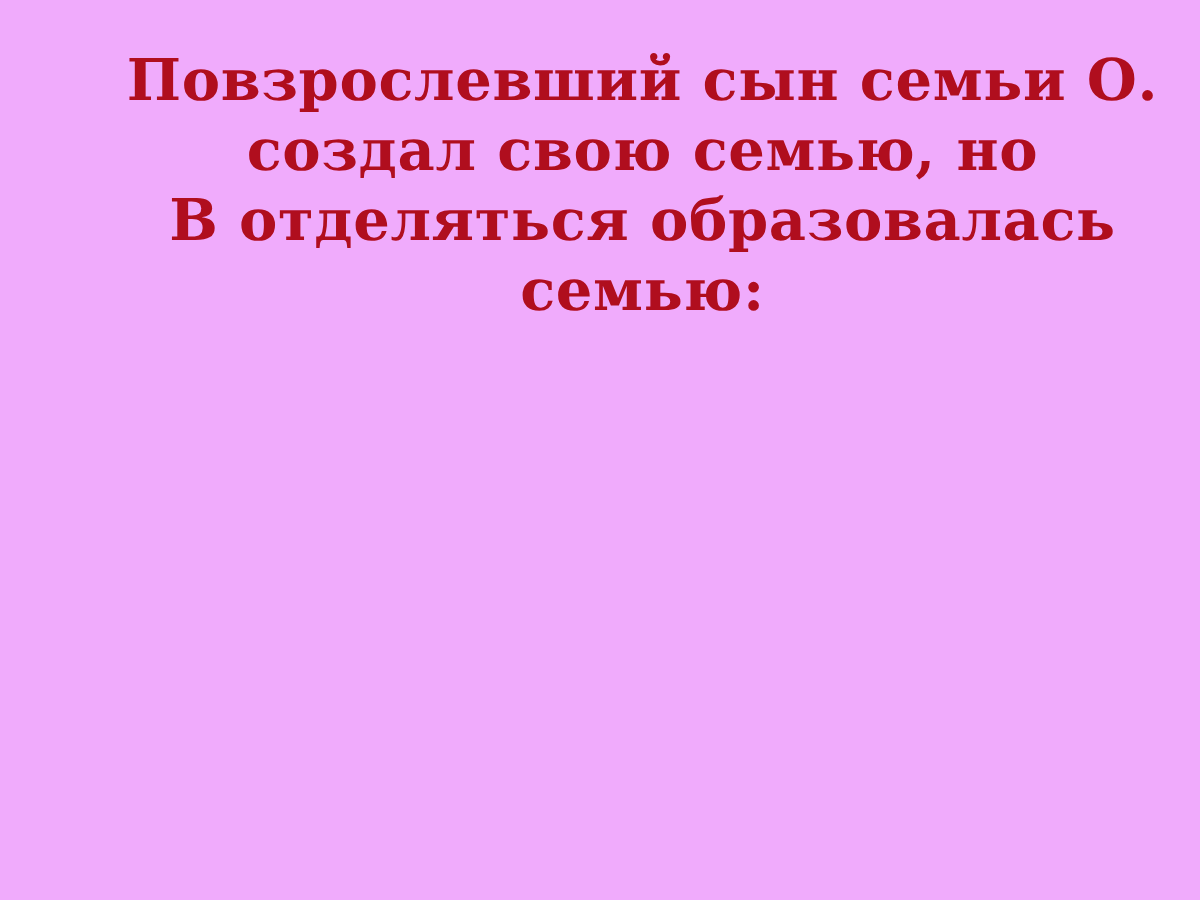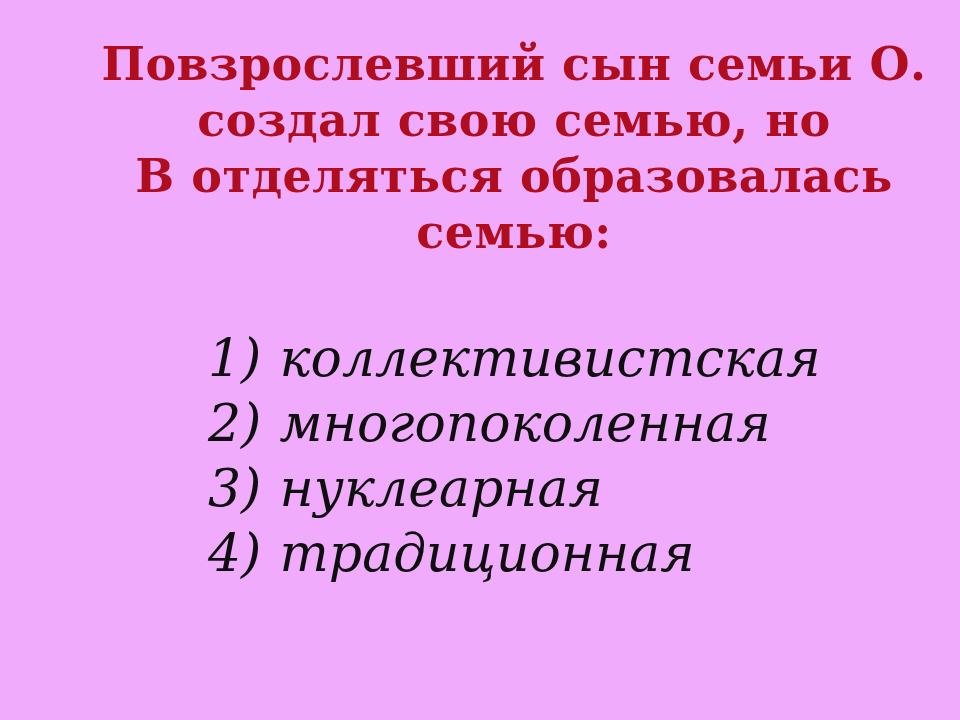--- a/index.html
+++ b/index.html
@@ -57,28 +57,14 @@
 
 <div class="slide">
 
   <div class="title">
     <div class="title-line">Повзрослевший сын семьи О.</div>
     <div class="title-line">создал свою семью, но</div>
     <div class="title-line">В отделяться образовалась</div>
     <div class="title-line">семью:</div>
   </div>
 
-  <div class="options">
-    <div class="option">
-      <span class="marker">1)</span><span>коллективистская</span>
-    </div>
-    <div class="option">
-      <span class="marker">2)</span><span>многопоколенная</span>
-    </div>
-    <div class="option">
-      <span class="marker">3)</span><span>нуклеарная</span>
-    </div>
-    <div class="option">
-      <span class="marker">4)</span><span>традиционная</span>
-    </div>
-  </div>
 
 </div>
 
 </body></html>

